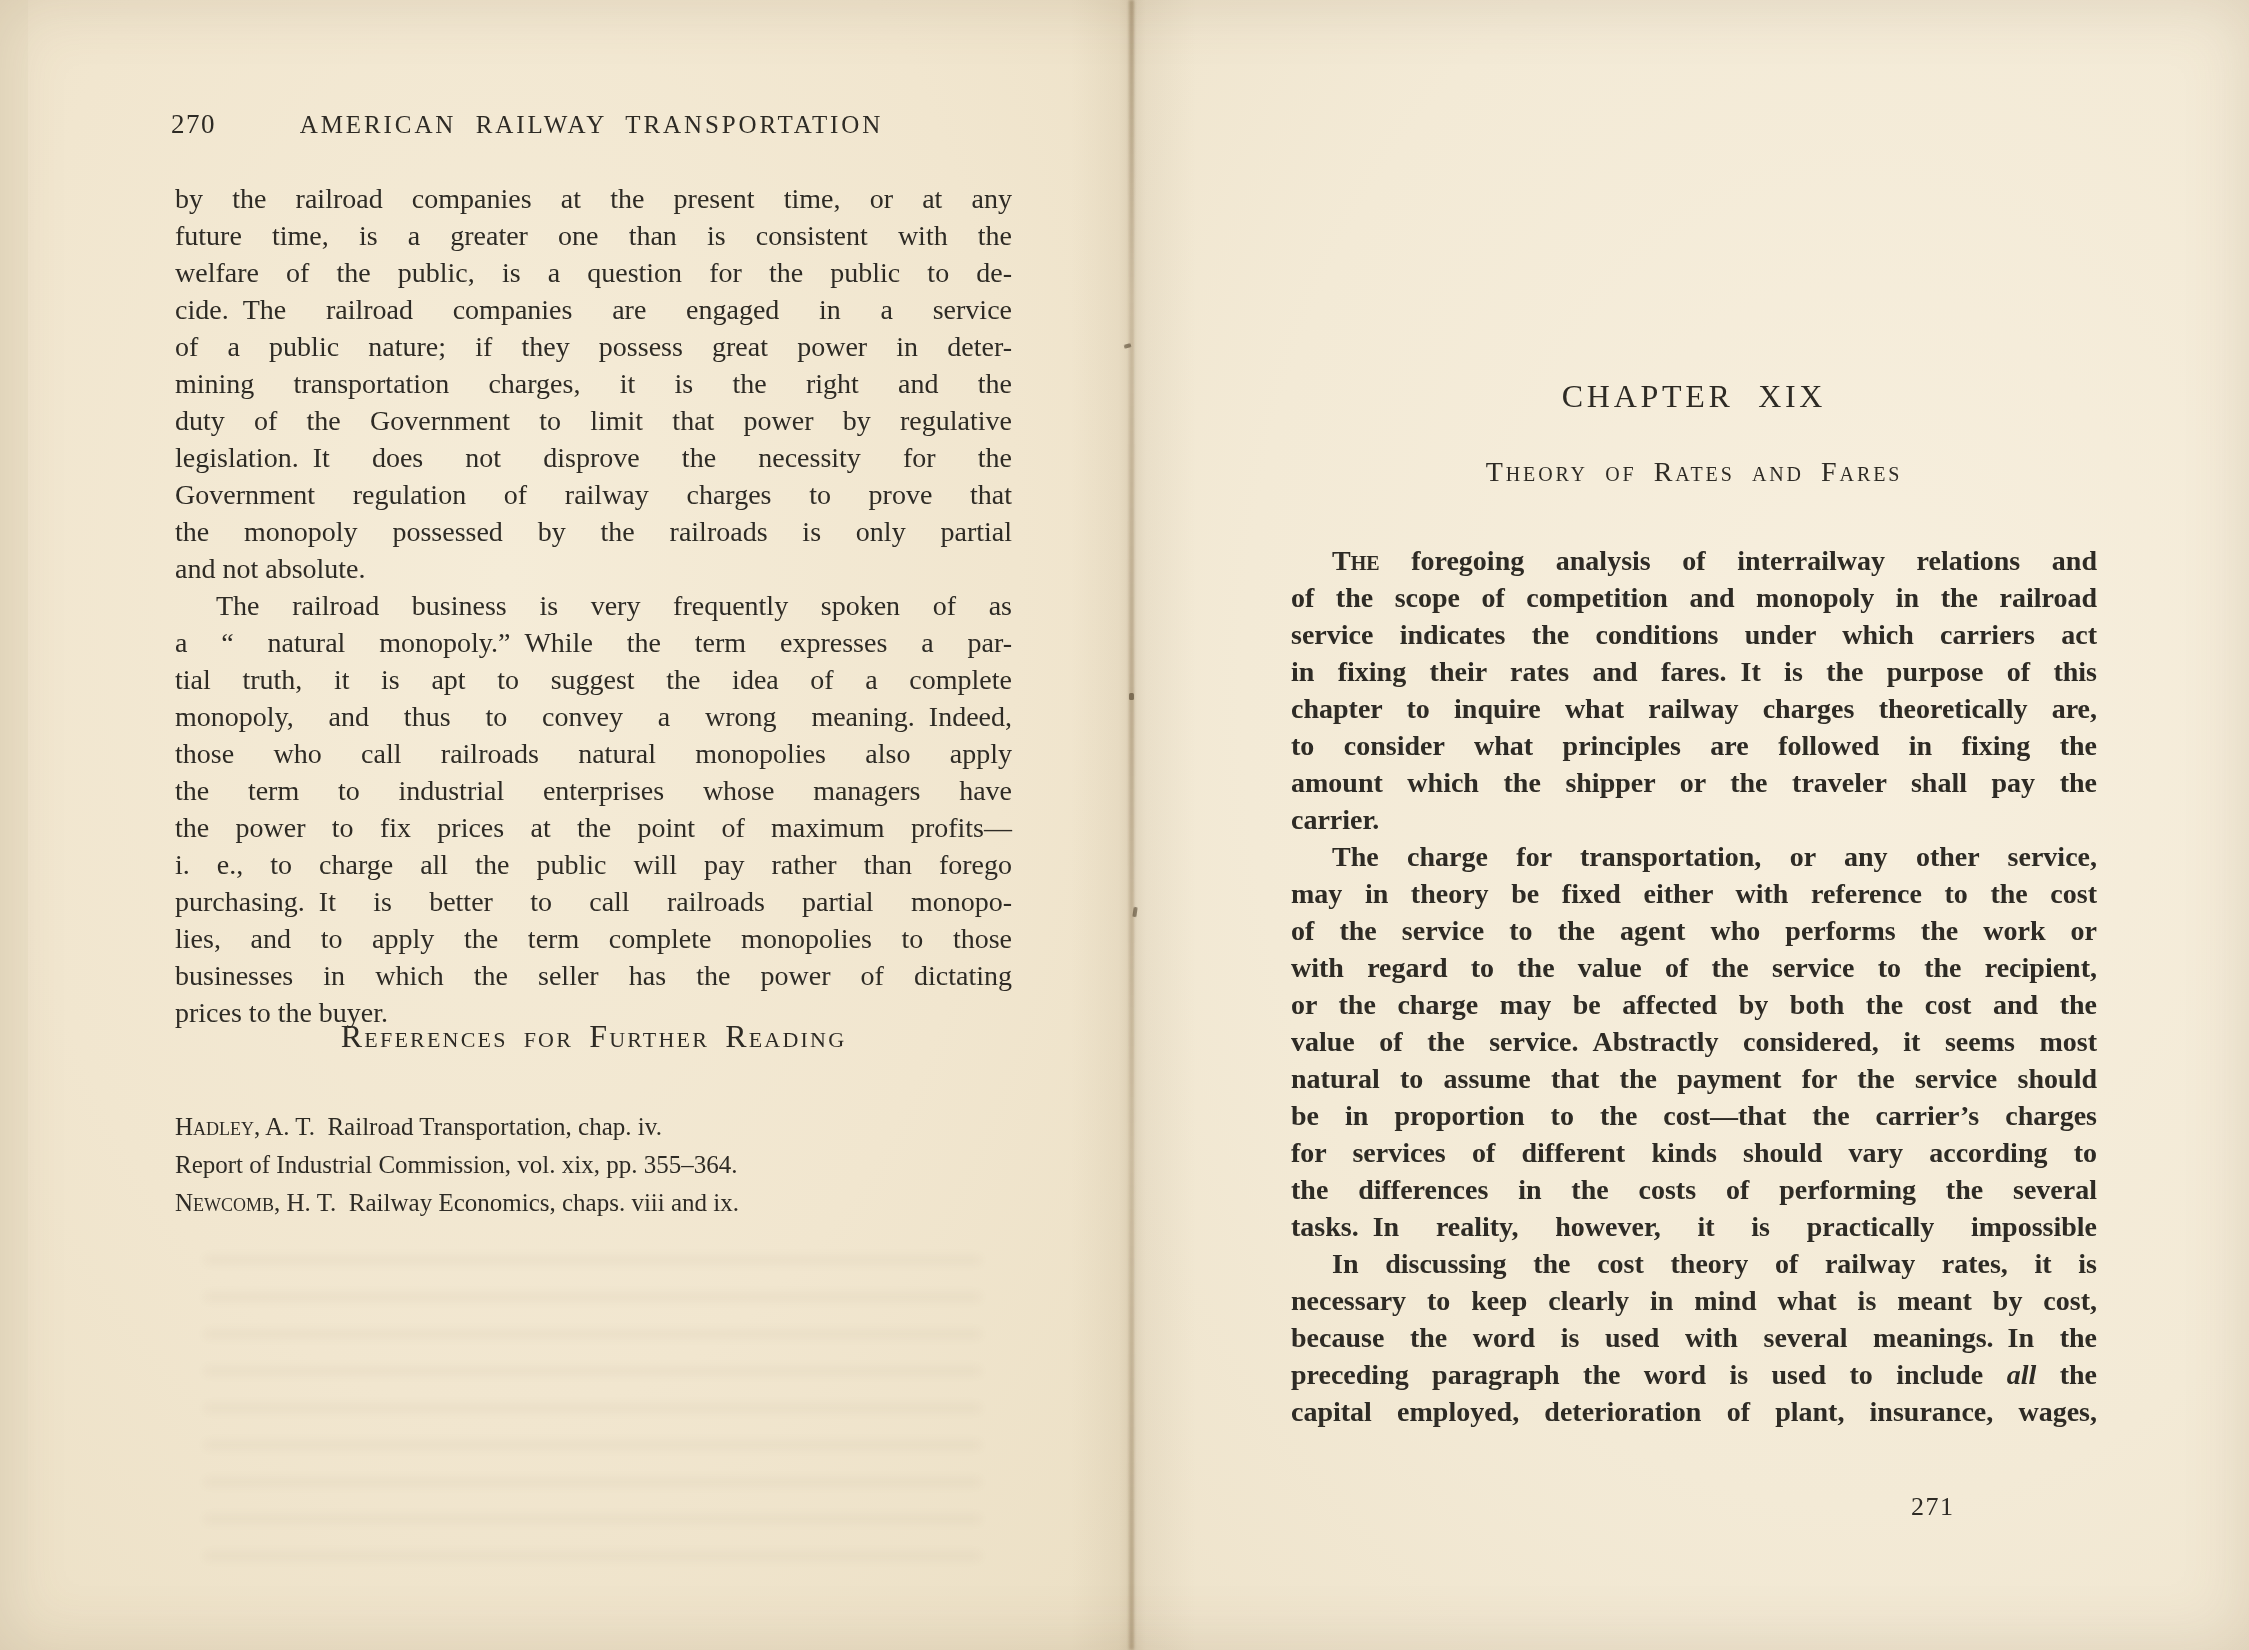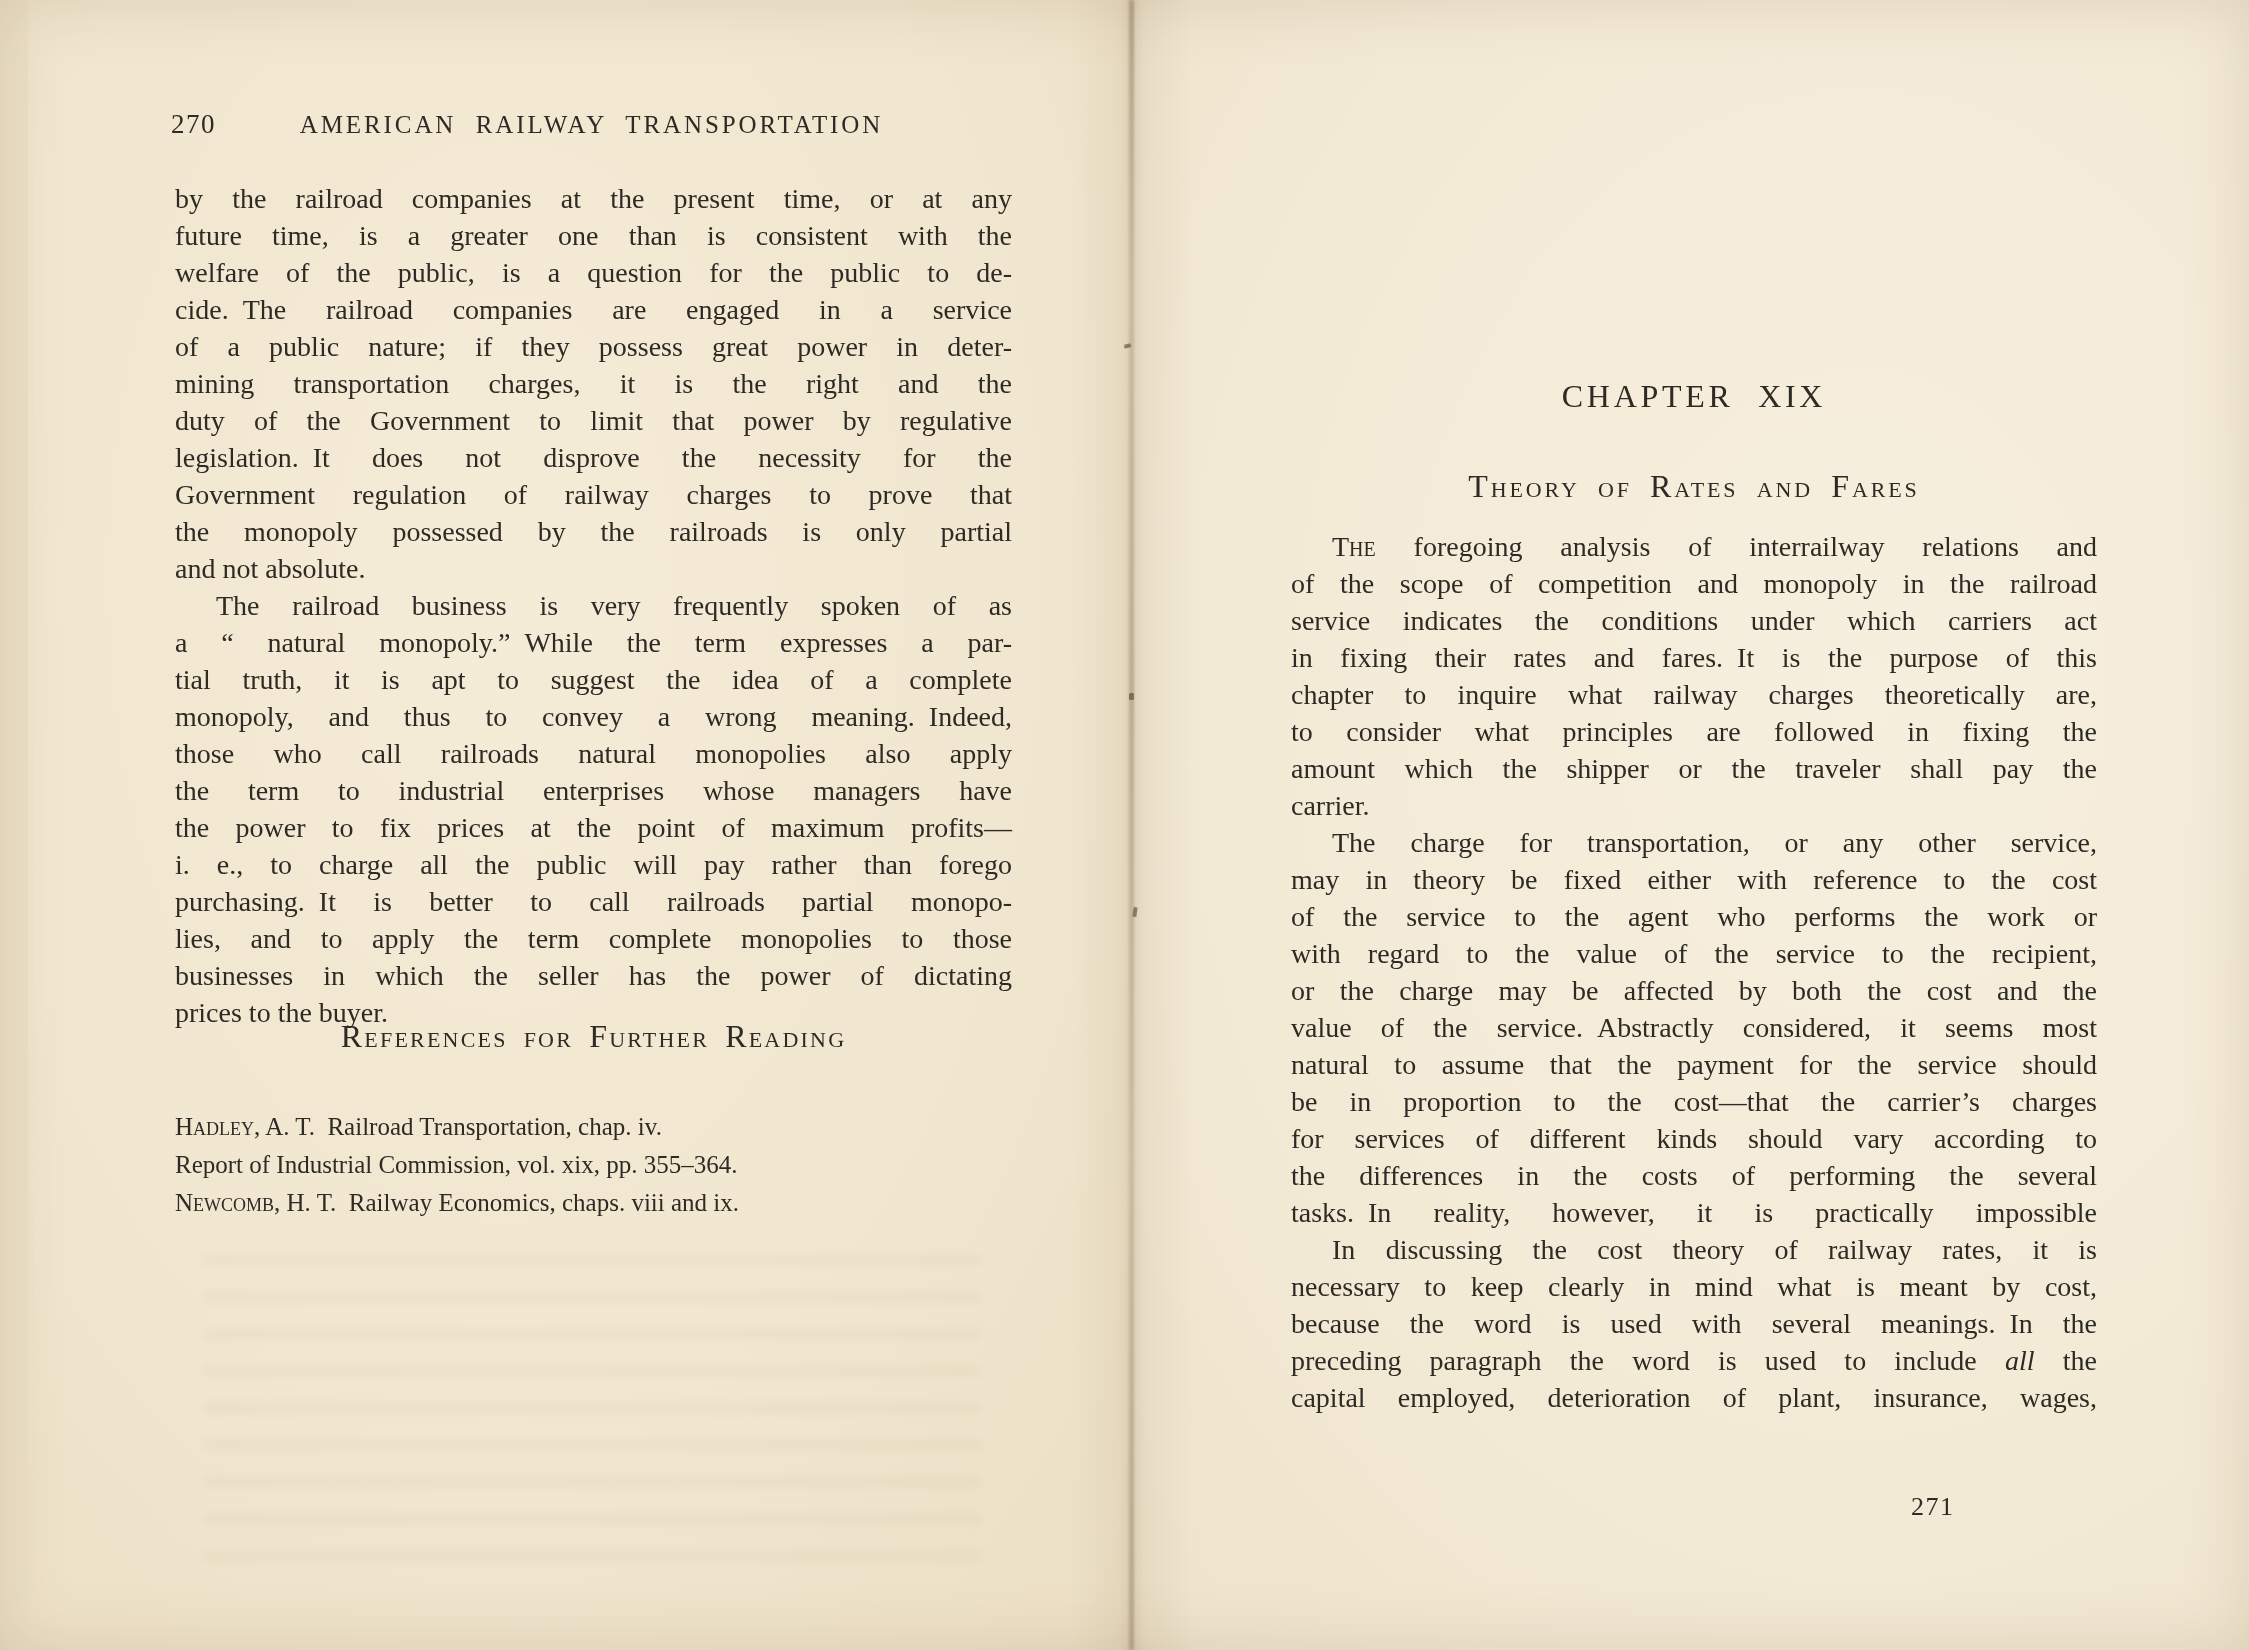--- a/index.html
+++ b/index.html
@@ -67,21 +67,21 @@
     position: absolute; left: 0; top: 0; letter-spacing: 1.5px;
   }
   .running-title {
     display: block; text-align: center;
     letter-spacing: 2.9px; word-spacing: 10.3px; font-size: 25px;
   }
 
   
   .body-text { position: absolute; font-size: 28px; line-height: 37px; }
   .body-left  { left: 147px;  top: 180px; width: 837px; }
-  .body-right { left: 157px;  top: 528px; width: 806px; } 
+  .body-right { left: 157px;  top: 542px; width: 806px; font-weight: bold; } 
   .line { text-align: justify; text-align-last: justify; }
   .line.end { text-align-last: left; }
   .line.indent { text-indent: 41px; }
   .sc { font-variant: small-caps; }
   .i { font-style: italic; }
 
   
   .refs-heading {
     position: absolute; left: 147px; top: 1018px; width: 837px;
     text-align: center; font-variant: small-caps;
@@ -92,23 +92,23 @@
     font-size: 25px; line-height: 38px;
   }
   .refs-list .line { text-align: left; text-align-last: left; }
 
   
   .chapter-heading {
     position: absolute; left: 157px; top: 378px; width: 806px;
     text-align: center; font-size: 32px; letter-spacing: 3.7px; word-spacing: 13px;
   }
   .chapter-subtitle {
-    position: absolute; left: 157px; top: 468px; width: 806px;
+    position: absolute; left: 157px; top: 456px; width: 806px;
     text-align: center; font-variant: small-caps;
-    font-size: 32px; letter-spacing: 2.9px; word-spacing: 7.3px;
+    font-size: 28px; letter-spacing: 2.9px; word-spacing: 7.3px;
   }
   .folio-right {
     position: absolute; left: 777px; top: 1492px;
     font-size: 26px; letter-spacing: 1.5px;
   }
 </style>
 </head>
 <body>
 
 <div class="page page-left">

